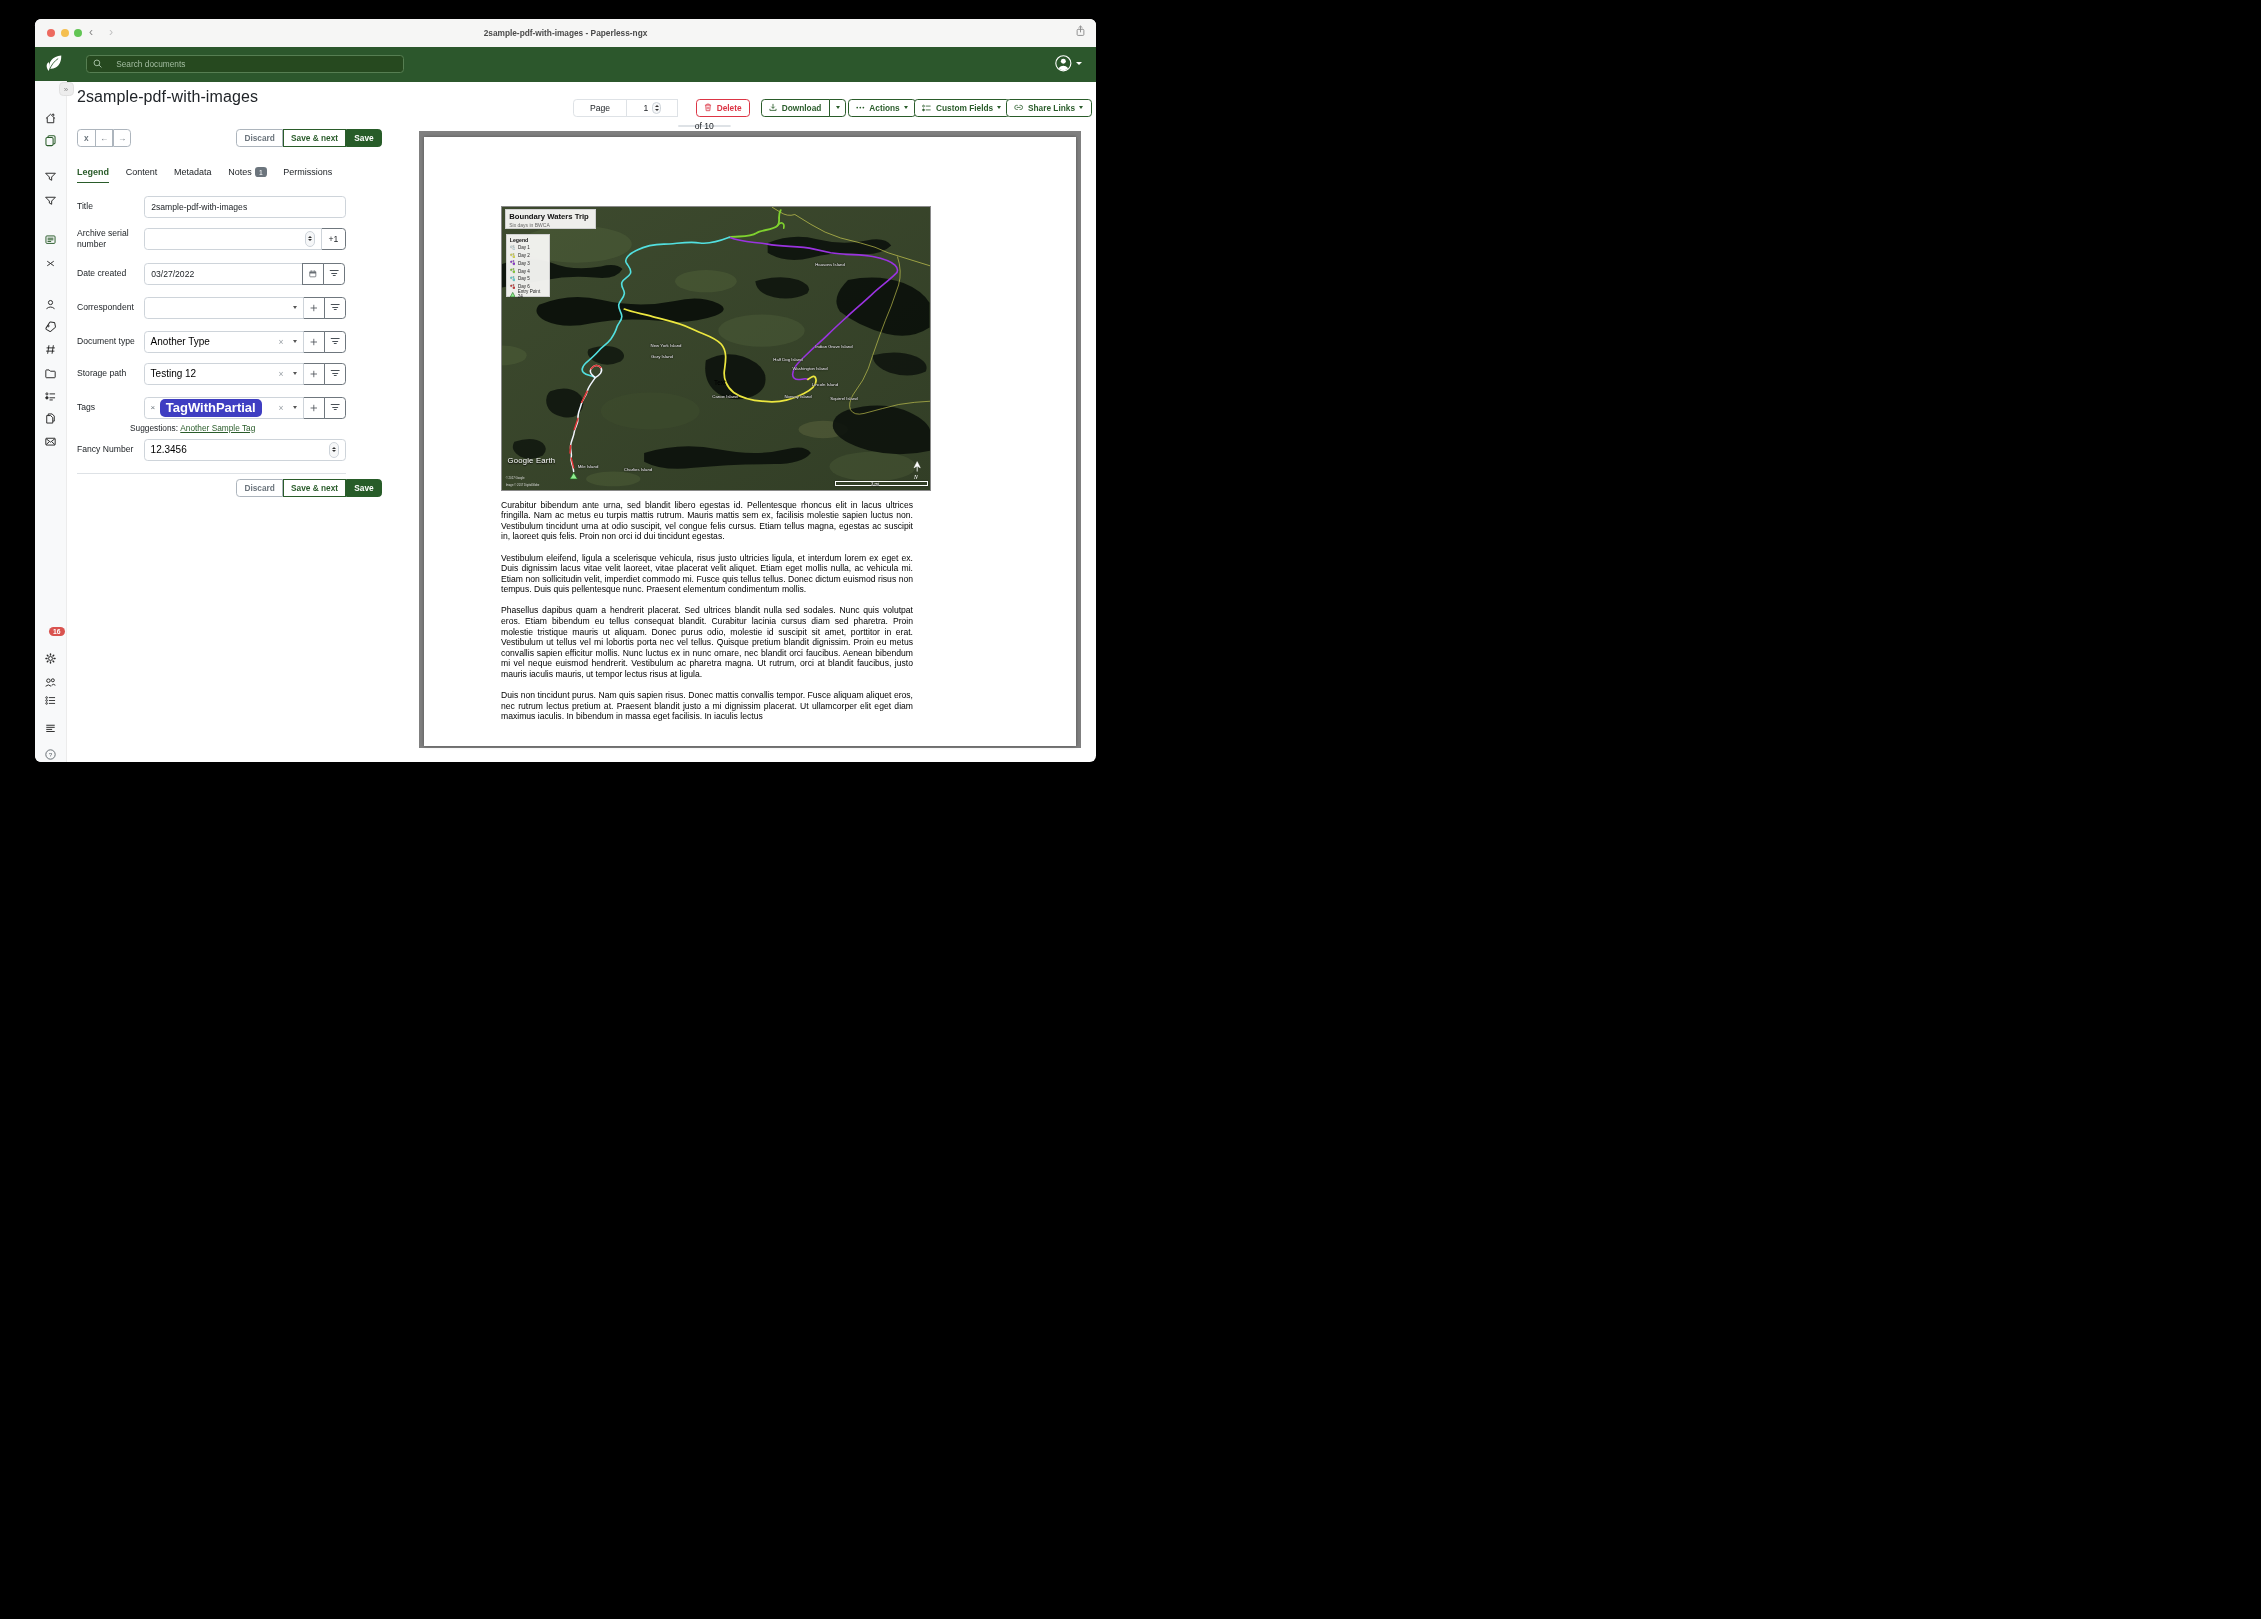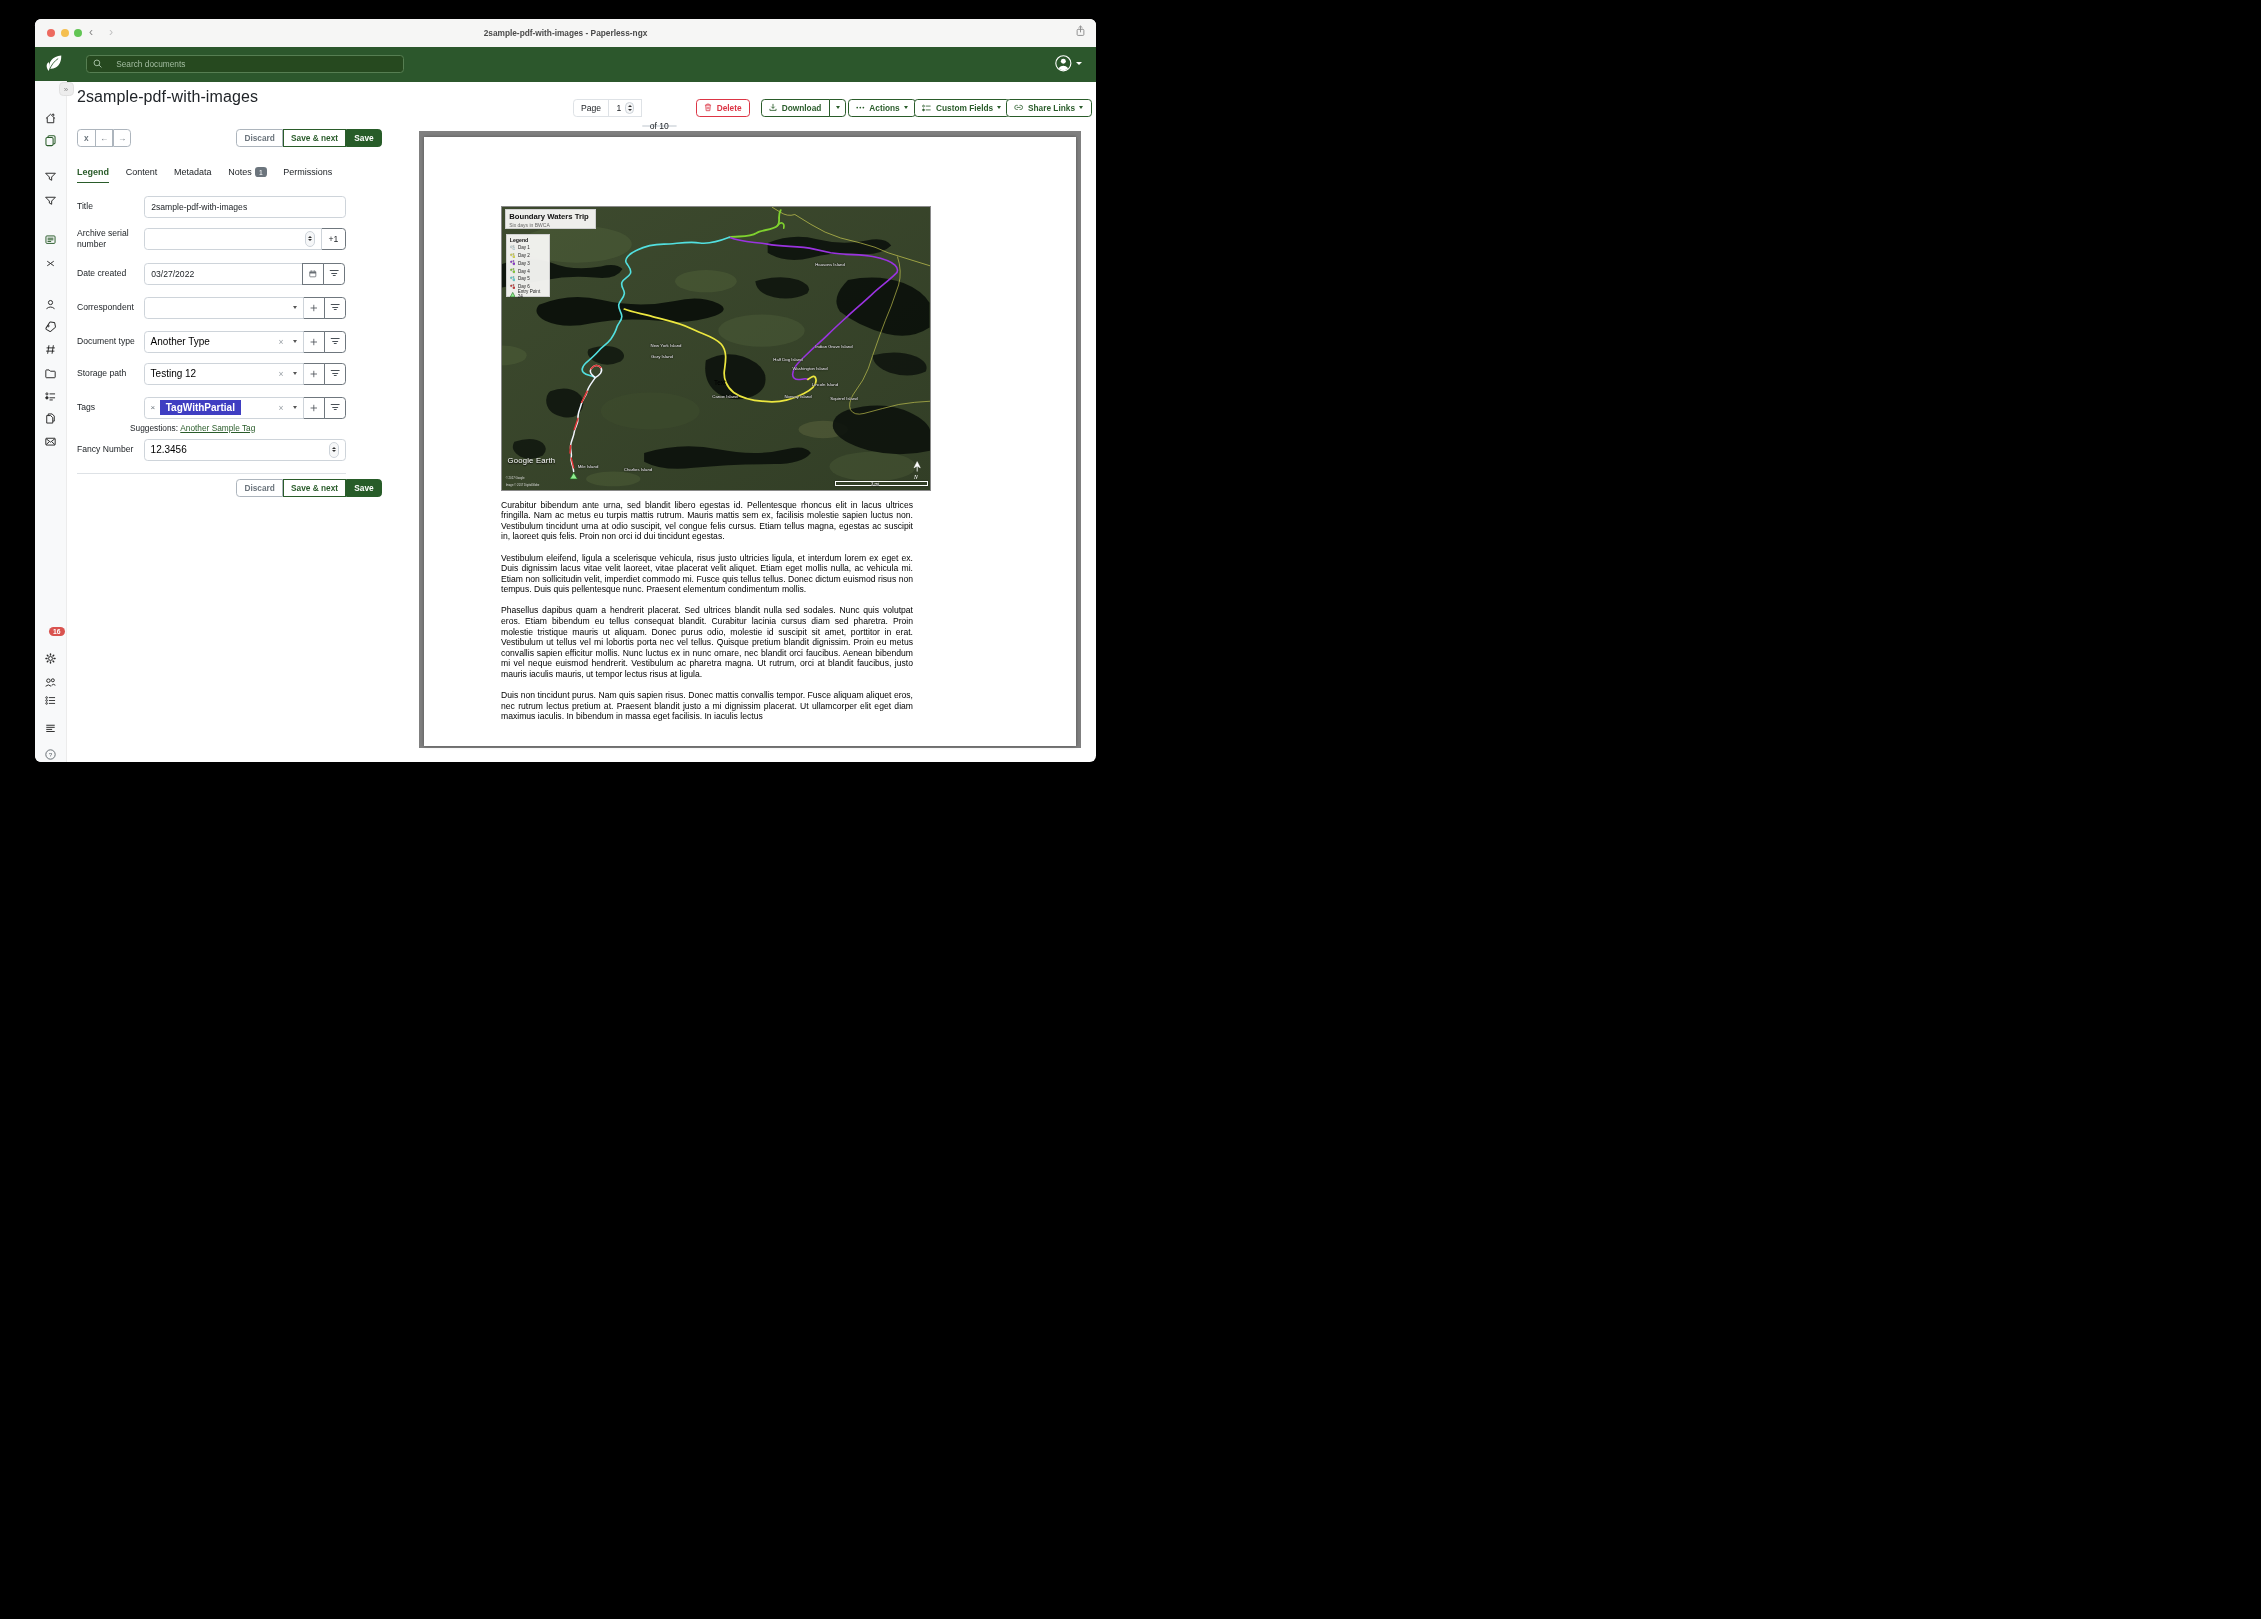--- a/index.html
+++ b/index.html
@@ -52,34 +52,34 @@
   .inp{height:22px;border:0.6px solid #ced4da;border-radius:3.7px;font-size:8.6px;color:#212529;padding:0 6.2px;font-family:"Liberation Sans",sans-serif;outline:none;background:#fff;}
   .sufbtn{width:21.6px;height:22px;border:0.6px solid #6f777e;background:#fff;margin-left:-0.6px;display:flex;align-items:center;justify-content:center;cursor:pointer;flex:none;}
   .sufbtn:last-child{border-radius:0 3.7px 3.7px 0;}
   .selbox{height:22px;border:0.6px solid #ced4da;border-radius:3.7px 0 0 3.7px;display:flex;align-items:center;padding:0 5.6px;background:#fff;flex:1;position:relative;}
   .sel-clear{color:#9aa0a6;font-size:8.6px;margin-right:5px;}
   .sel-caret{width:0;height:0;border-left:2.8px solid transparent;border-right:2.8px solid transparent;border-top:3.4px solid #555;margin-left:5px;}
   .sel-right{margin-left:auto;display:flex;align-items:center;}
   .spinner{width:10.5px;height:16px;border:0.6px solid #ced4da;border-radius:5.6px;background:#f6f7f8;display:flex;flex-direction:column;align-items:center;justify-content:center;gap:1.9px;}
   .sp-up{width:0;height:0;border-left:2.2px solid transparent;border-right:2.2px solid transparent;border-bottom:2.8px solid #333;}
   .sp-dn{width:0;height:0;border-left:2.2px solid transparent;border-right:2.2px solid transparent;border-top:2.8px solid #333;}
-  .chip{background:#3f3ec2;color:#fff;font-size:10px;font-weight:bold;border-radius:0;padding:2.5px 6.2px;line-height:1;}
+  .chip{background:#3f3ec2;color:#fff;font-size:13px;font-weight:bold;border-radius:5px;padding:2.5px 6.2px;line-height:1;}
   .chip-x{color:#6c757d;font-size:8px;margin-right:4.3px;}
   .suggest{position:absolute;left:95px;top:404px;font-size:8.3px;color:#212529;}
   .suggest a{color:#2a5c2a;font-weight:500;}
   .divider{position:absolute;left:42px;top:454px;width:269px;border-top:0.6px solid #dee2e6;}
   
   .flt{display:inline-block;width:9.3px;height:6.8px;position:relative;}
   .flt i{position:absolute;left:50%;transform:translateX(-50%);height:1.2px;background:#495057;border-radius:0.6px;display:block;}
   .flt i:nth-child(1){top:0;width:8.6px;}
   .flt i:nth-child(2){top:2.5px;width:5.6px;}
   .flt i:nth-child(3){top:5px;width:2.5px;}
   
   .pager{position:absolute;left:538px;top:80px;display:flex;height:18.5px;border-radius:3.7px;font-size:8.6px;color:#212529;}
-  .pager .cell{border:0.6px solid #dee2e6;background:#fff;display:flex;align-items:center;padding:0 7px;margin-left:-0.6px;gap:3.7px;}
+  .pager .cell{border:0.6px solid #dee2e6;background:#fff;display:flex;align-items:center;padding:0 16px;margin-left:-0.6px;gap:3.7px;}
   .pager .cell:first-child{border-radius:3.7px 0 0 3.7px;margin-left:0;}
   .pager .cell:last-child{border-radius:0 3.7px 3.7px 0;margin-top:26px;}
   
   .pframe{position:absolute;left:384px;top:112px;width:662px;height:617px;background:#808080;padding:6.2px 5px 1.2px 5px;}
   .page{width:100%;height:609px;background:#fff;overflow:hidden;position:relative;box-shadow:0 0 3.7px rgba(0,0,0,.35);}
   .map{position:absolute;left:77px;top:69px;width:430px;height:285px;background:#3a452c;overflow:hidden;border:0.6px solid #8a8a8a;}
   .map svg.terrain{position:absolute;left:0;top:0;}
   .map-box{position:absolute;background:rgba(248,248,245,.95);border:0.6px solid #cfcfcf;}
   .map-title{left:2.5px;top:2.5px;width:91px;height:20px;padding:1.9px 3.7px;}
   .map-title .t1{font-size:7.7px;font-weight:bold;color:#111;}

